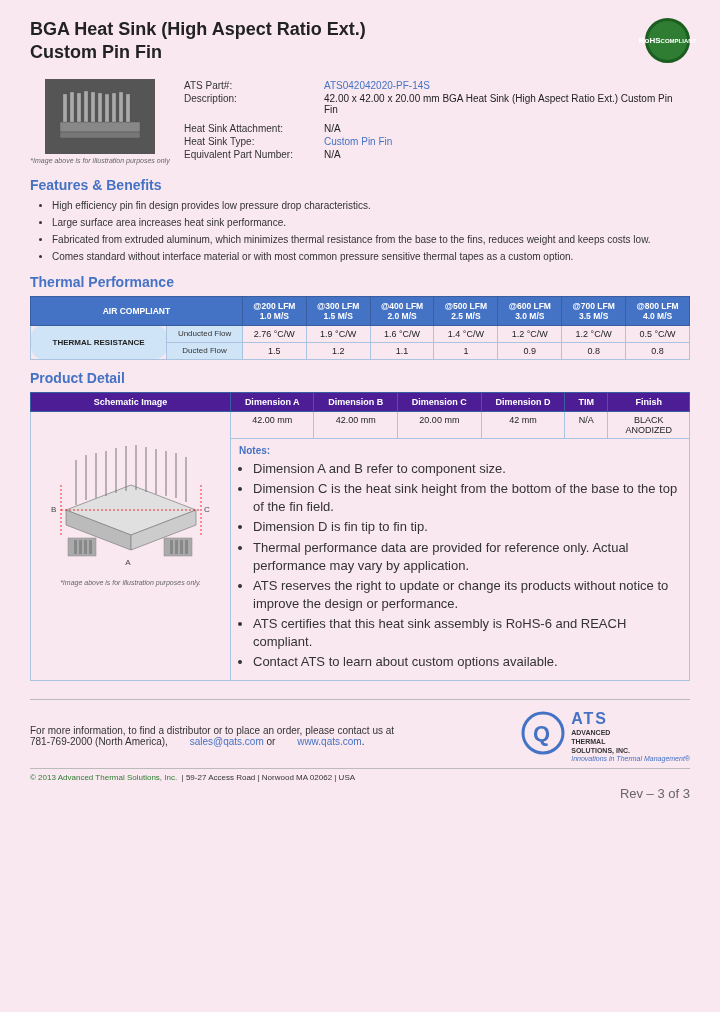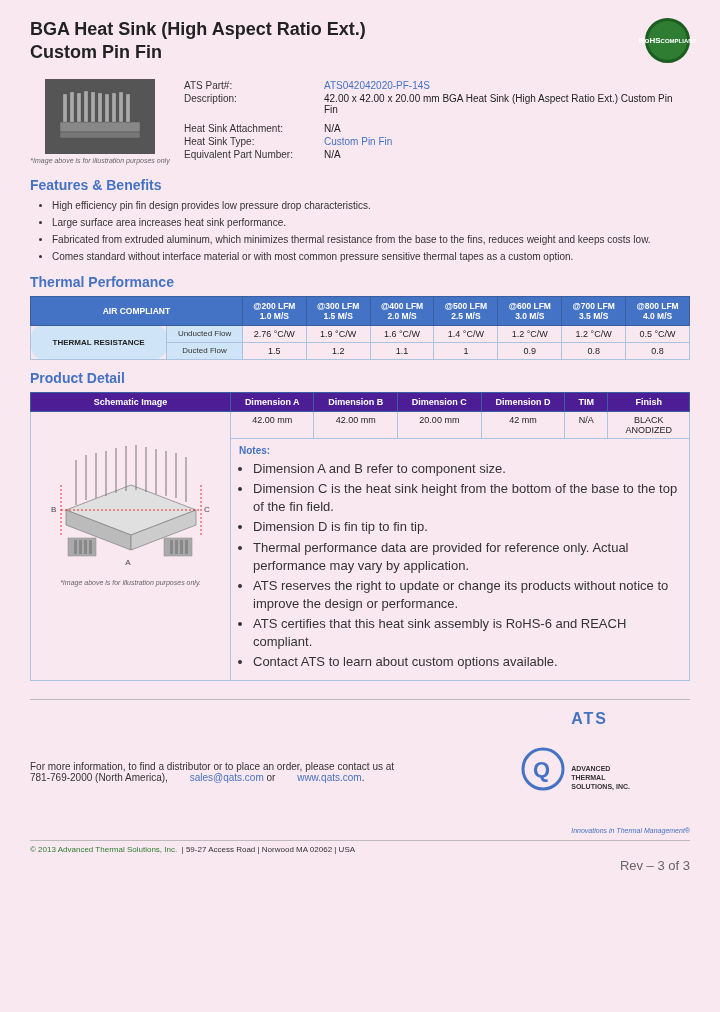--- a/index.html
+++ b/index.html
@@ -237,21 +237,20 @@
     }
     .ats-q {
       font-size: 36px;
       font-weight: bold;
       color: #4472c4;
       line-height: 1;
     }
     .ats-text {
       display: flex;
       flex-direction: column;
-      gap: 36px;
     }
     .ats-name {
       font-size: 16px;
       font-weight: bold;
       color: #4472c4;
       letter-spacing: 2px;
     }
     .ats-full {
       font-size: 7px;
       color: #333;

